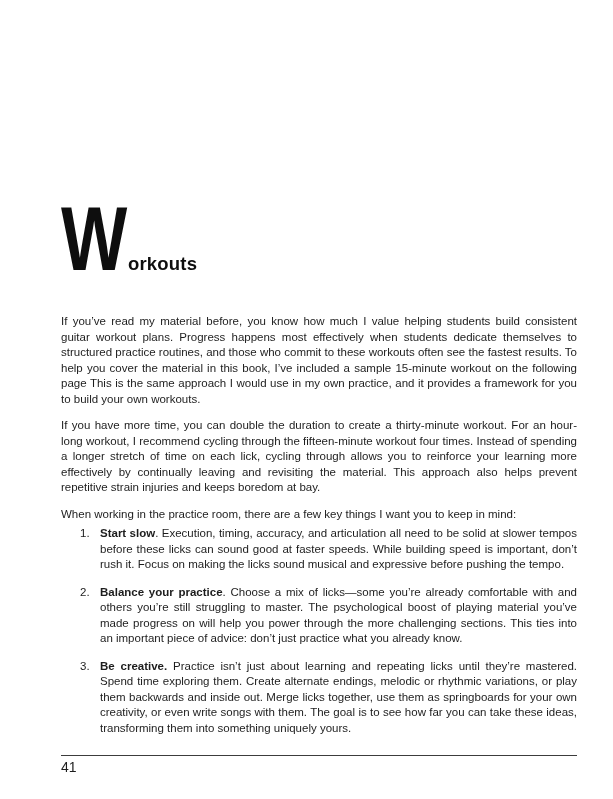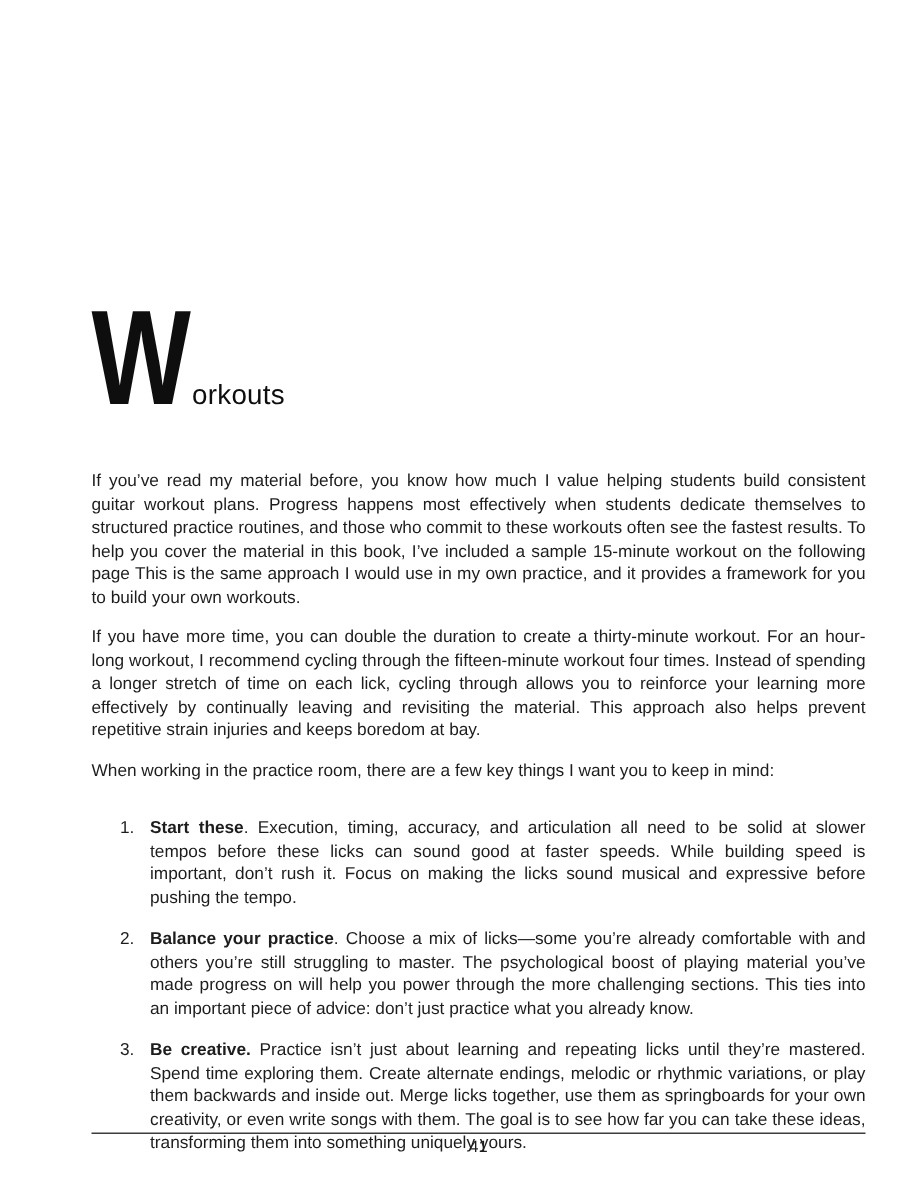--- a/index.html
+++ b/index.html
@@ -28,35 +28,35 @@
     font-size: 90px;
     line-height: 86px;
     display: inline-block;
     transform: scaleX(0.78);
     transform-origin: 0 100%;
     margin-right: -17px;
     letter-spacing: -1px;
     color: #0e0e0e;
   }
   .chapter-rest {
-    font-weight: normal;
+    font-weight: bold;
     font-size: 18.5px;
     letter-spacing: 0.2px;
     color: #0e0e0e;
   }
   .body-text {
     position: absolute;
     left: 61px; top: 314px;
     width: 516px;
     font-size: 11.5px;
     line-height: 15.5px;
     text-align: justify;
   }
   .body-text p { margin: 0 0 11px 0; }
-  .body-text p.list-intro { margin-bottom: 23px; }
+  .body-text p.list-intro { margin-bottom: 4px; }
   .numbered-list { margin: 0; }
   .list-item {
     padding-left: 39px;
     text-indent: -20px;
     margin-bottom: 12px;
   }
   .list-item .num {
     display: inline-block;
     width: 20px;
     text-indent: 0;
@@ -65,42 +65,42 @@
   .footer-rule {
     position: absolute;
     left: 61px; top: 755px;
     width: 516px; height: 1px;
     background: #3c3c3c;
   }
   .page-number {
     position: absolute;
     left: 61px; top: 759px;
     width: 516px;
-    text-align: center;
-    font-size: 11px;
+    text-align: left;
+    font-size: 14px;
     color: #1d1d1d;
   }
 </style>
 </head>
 <body>
 
 <div class="page">
 
   <div class="chapter">
     <span class="chapter-initial">W</span>
     <span class="chapter-rest">orkouts</span>
   </div>
 
   <div class="body-text">
     <p>If you’ve read my material before, you know how much I value helping students build consistent guitar workout plans. Progress happens most effectively when students dedicate themselves to structured practice routines, and those who commit to these workouts often see the fastest results. To help you cover the material in this book, I’ve included a sample 15-minute workout on the following page This is the same approach I would use in my own practice, and it provides a framework for you to build your own workouts.</p>
     <p>If you have more time, you can double the duration to create a thirty-minute workout. For an hour-long workout, I recommend cycling through the fifteen-minute workout four times. Instead of spending a longer stretch of time on each lick, cycling through allows you to reinforce your learning more effectively by continually leaving and revisiting the material. This approach also helps prevent repetitive strain injuries and keeps boredom at bay.</p>
     <p class="list-intro">When working in the practice room, there are a few key things I want you to keep in mind:</p>
 
     <div class="numbered-list">
-      <div class="list-item"><span class="num">1.</span><b>Start these</b><span>. </span><span>Execution, timing, accuracy, and articulation all need to be solid at slower tempos before these licks can sound good at faster speeds. While building speed is important, don’t rush it. Focus on making the licks sound musical and expressive before pushing the tempo.</span></div>
+      <div class="list-item"><span class="num">1.</span><b>Start slow</b><span>. </span><span>Execution, timing, accuracy, and articulation all need to be solid at slower tempos before these licks can sound good at faster speeds. While building speed is important, don’t rush it. Focus on making the licks sound musical and expressive before pushing the tempo.</span></div>
       <div class="list-item"><span class="num">2.</span><b>Balance your practice</b><span>. </span><span>Choose a mix of licks—some you’re already comfortable with and others you’re still struggling to master. The psychological boost of playing material you’ve made progress on will help you power through the more challenging sections. This ties into an important piece of advice: don’t just practice what you already know.</span></div>
       <div class="list-item"><span class="num">3.</span><b>Be creative.</b><span> </span><span>Practice isn’t just about learning and repeating licks until they’re mastered. Spend time exploring them. Create alternate endings, melodic or rhythmic variations, or play them backwards and inside out. Merge licks together, use them as springboards for your own creativity, or even write songs with them. The goal is to see how far you can take these ideas, transforming them into something uniquely yours.</span></div>
     </div>
   </div>
 
   <div class="footer-rule"></div>
   <div class="page-number">41</div>
 
 </div>
 

